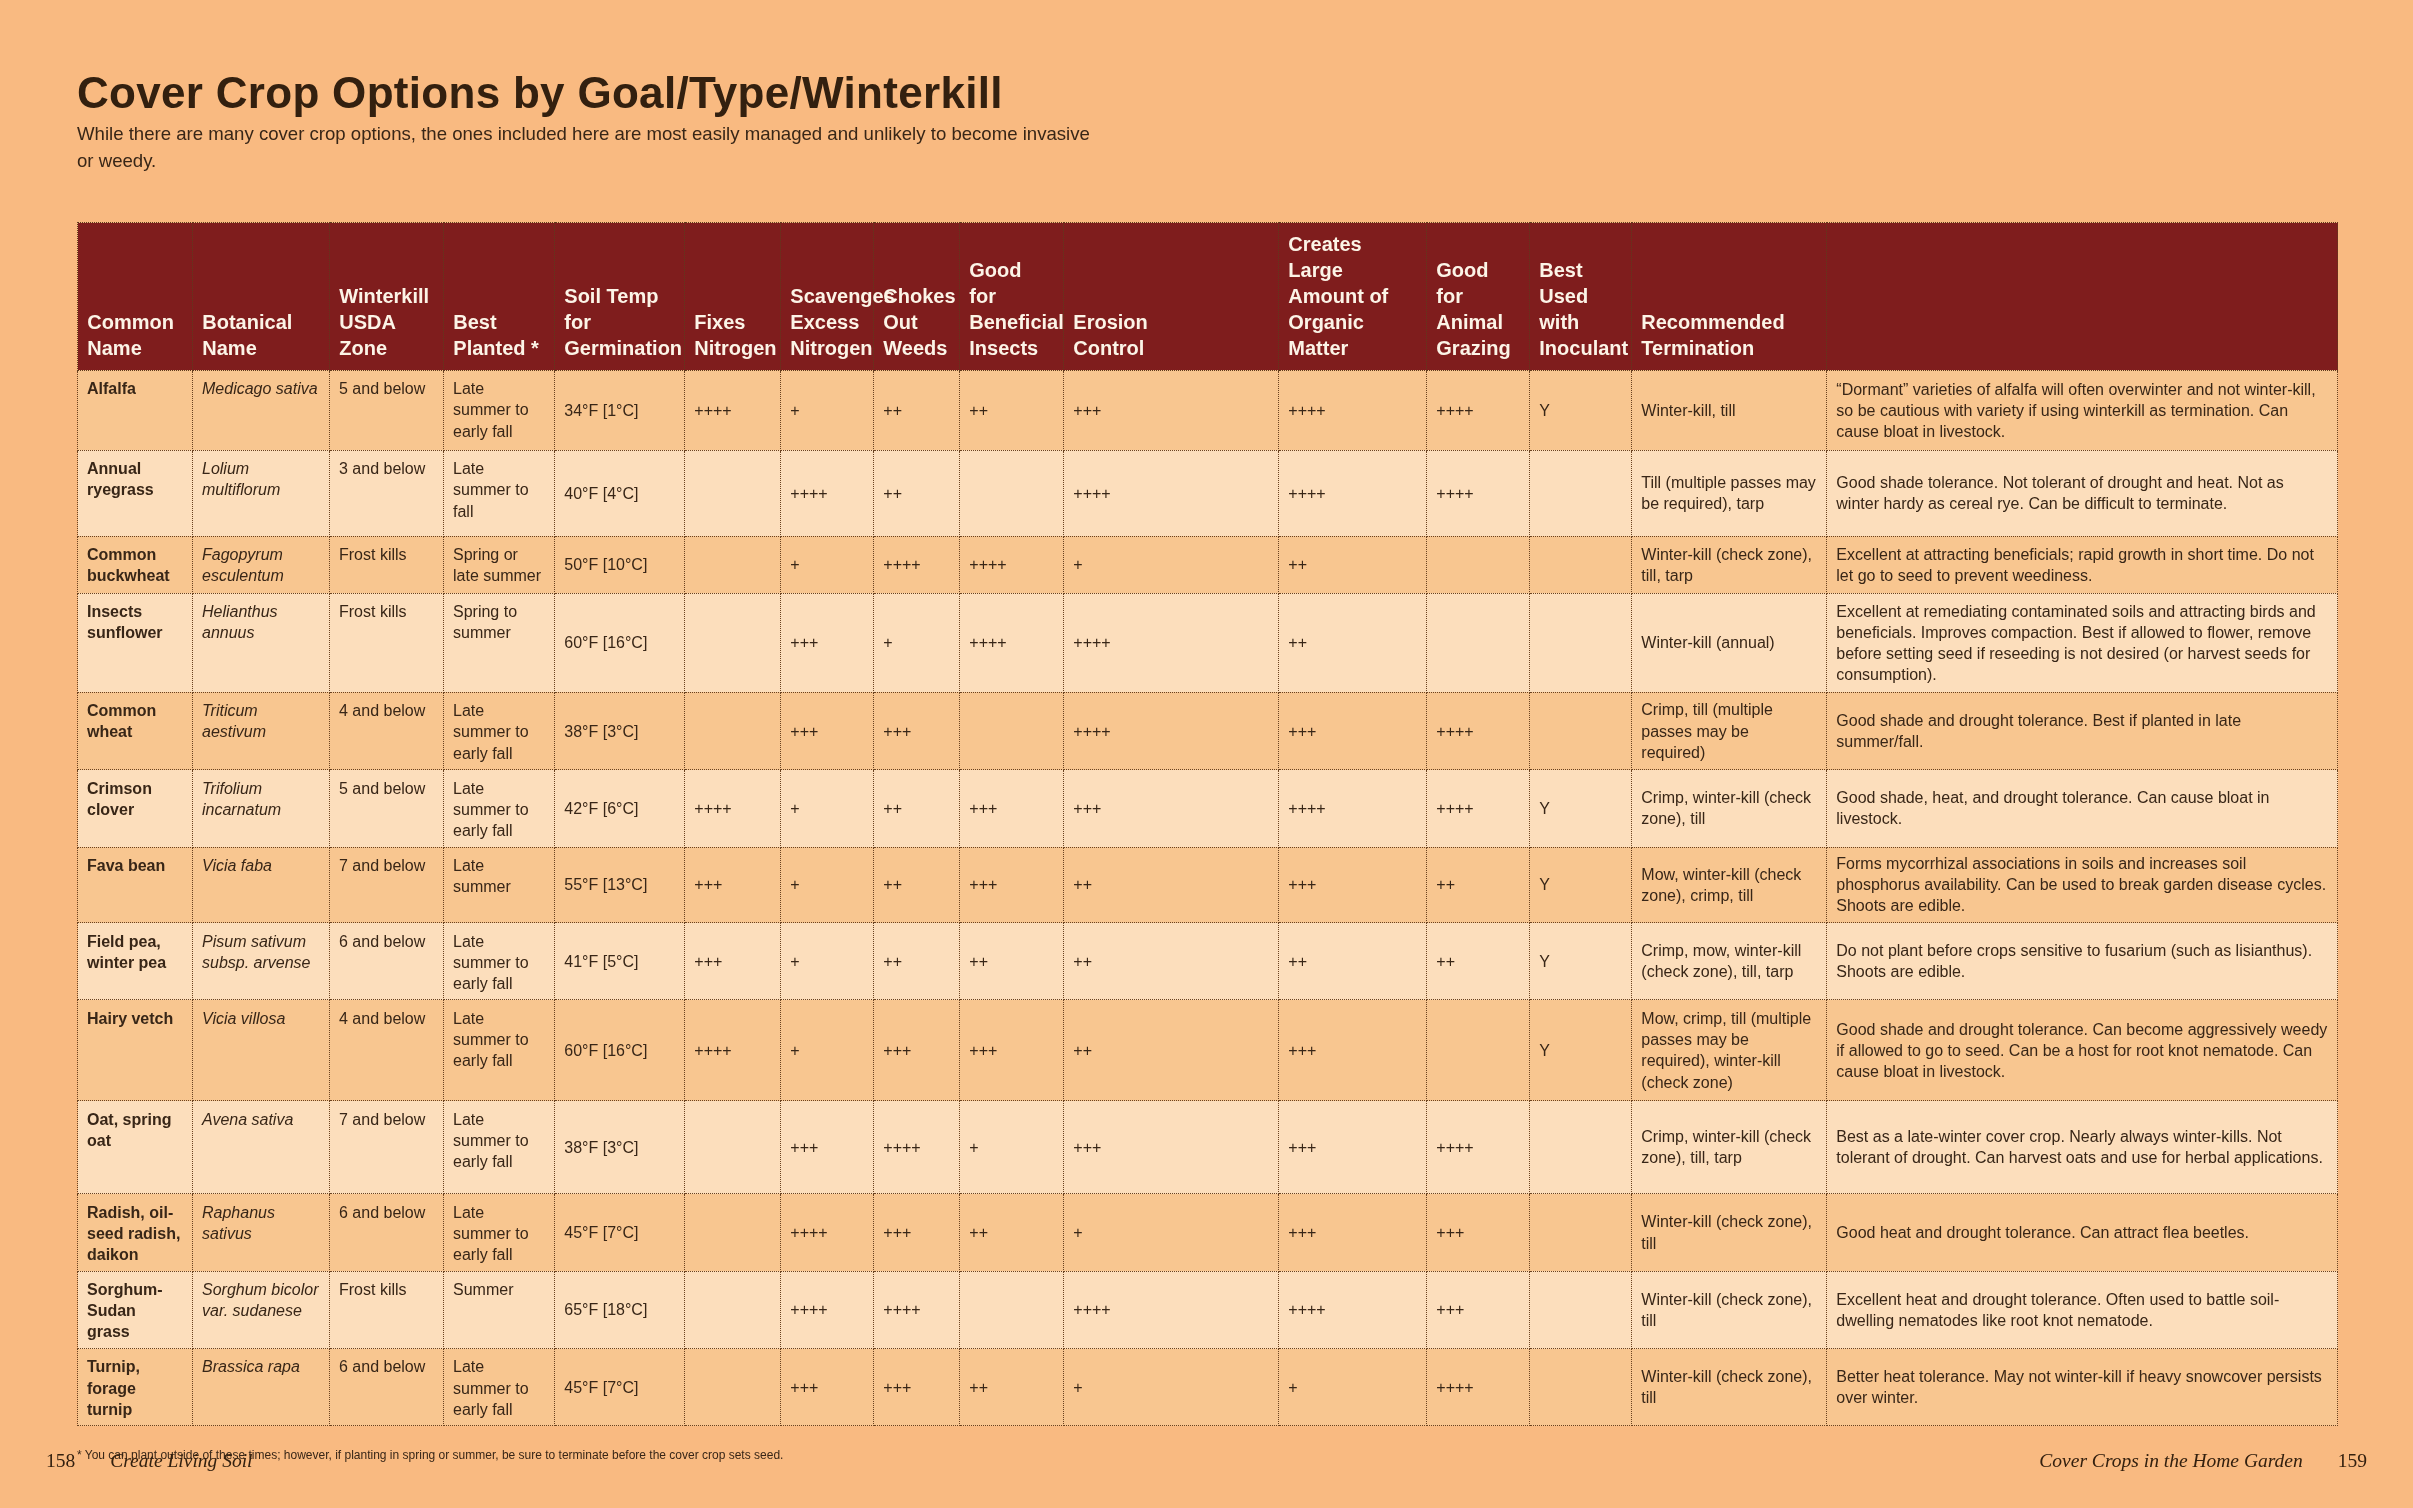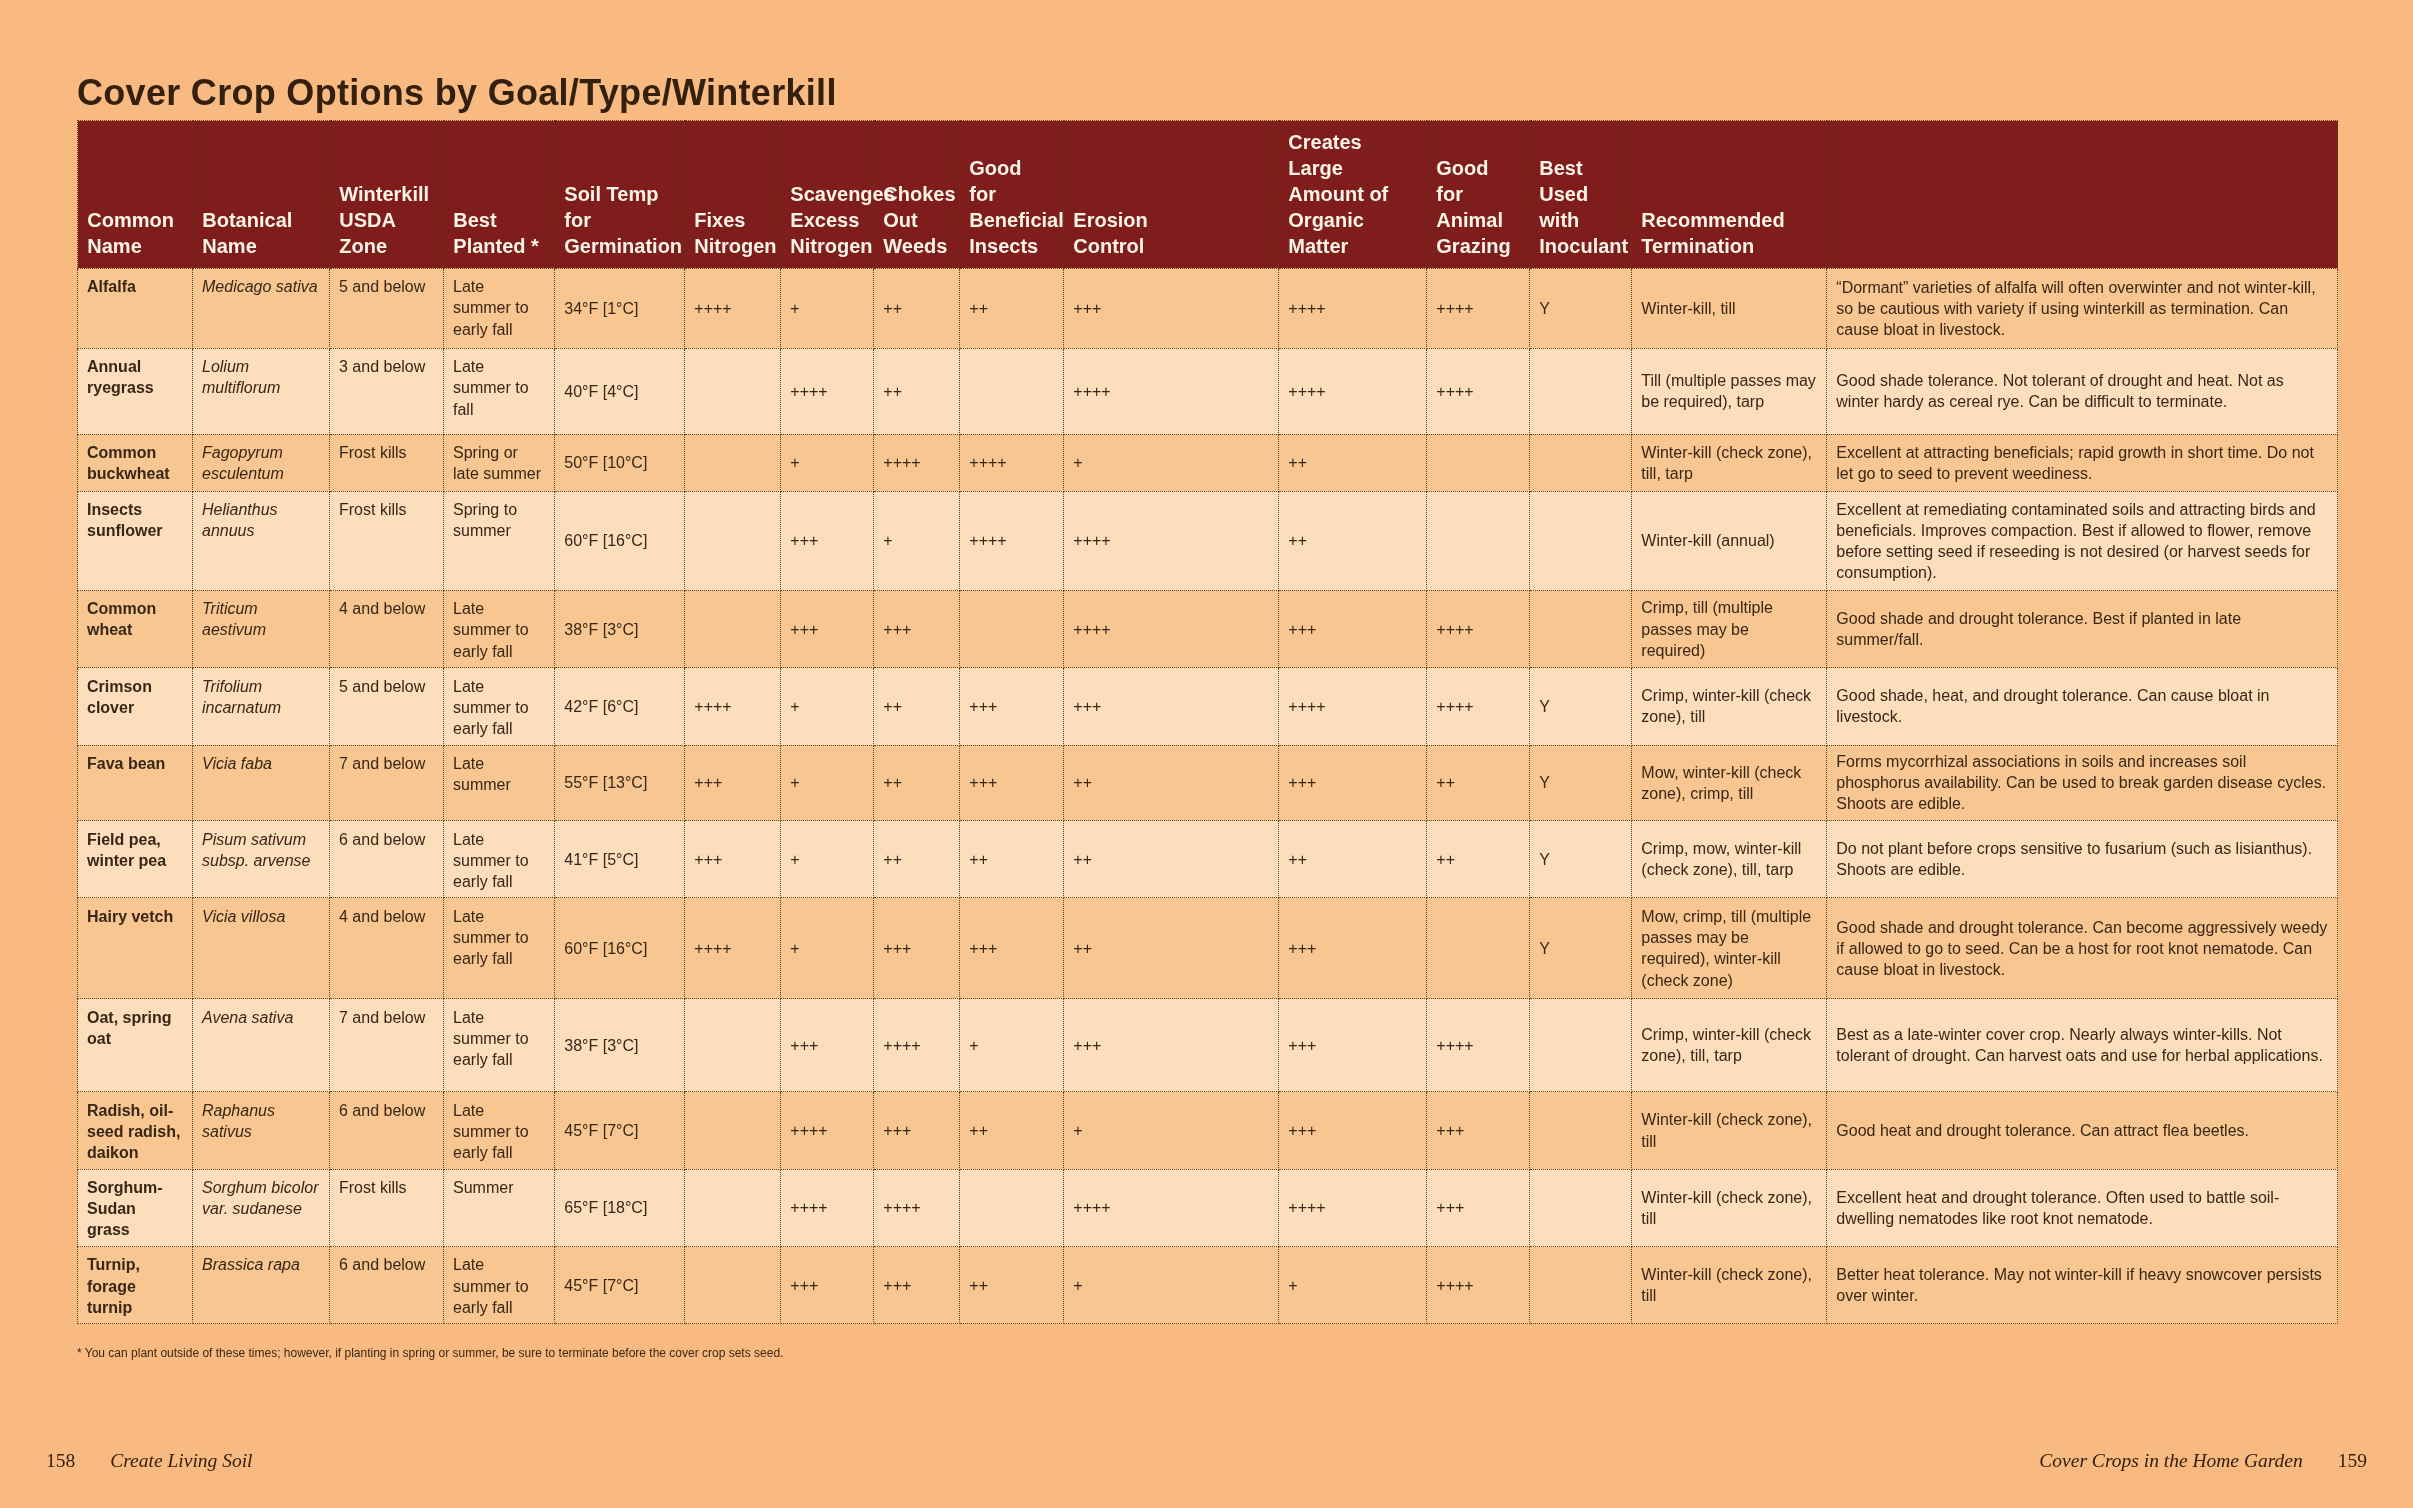--- a/index.html
+++ b/index.html
@@ -15,21 +15,21 @@
     position: relative;
     overflow: hidden;
   }
   .content {
     position: absolute;
     left: 77px;
     top: 74px;
     width: 2260px;
   }
   .page-title {
-    font-size: 36px;
+    font-size: 44px;
     font-weight: bold;
     line-height: 37px;
     margin: 0 0 9.3px 0;
     color: #33200F;
     letter-spacing: 0.3px;
   }
   .subtitle {
     font-size: 18.6px;
     line-height: 27px;
     width: 1030px;
@@ -94,20 +94,21 @@
   .footer-right { right: 46px; }
   .page-number { font-style: normal; }
   .book-title  { font-style: italic; margin-left: 35px; text-align: right; }
   .chapter-title { font-style: italic; margin-right: 35px; }
 </style>
 </head>
 <body>
 
 <div class="content">
   <h1 class="page-title">Cover Crop Options by Goal/Type/Winterkill</h1>
+  <p class="subtitle">While there are many cover crop options, the ones included here are most easily managed and unlikely to become invasive or weedy.</p>
 
   <table class="crop-table">
     <colgroup>
         <col style="width: 115px;">
         <col style="width: 137px;">
         <col style="width: 114px;">
         <col style="width: 111px;">
         <col style="width: 130px;">
         <col style="width: 96px;">
         <col style="width: 93px;">

